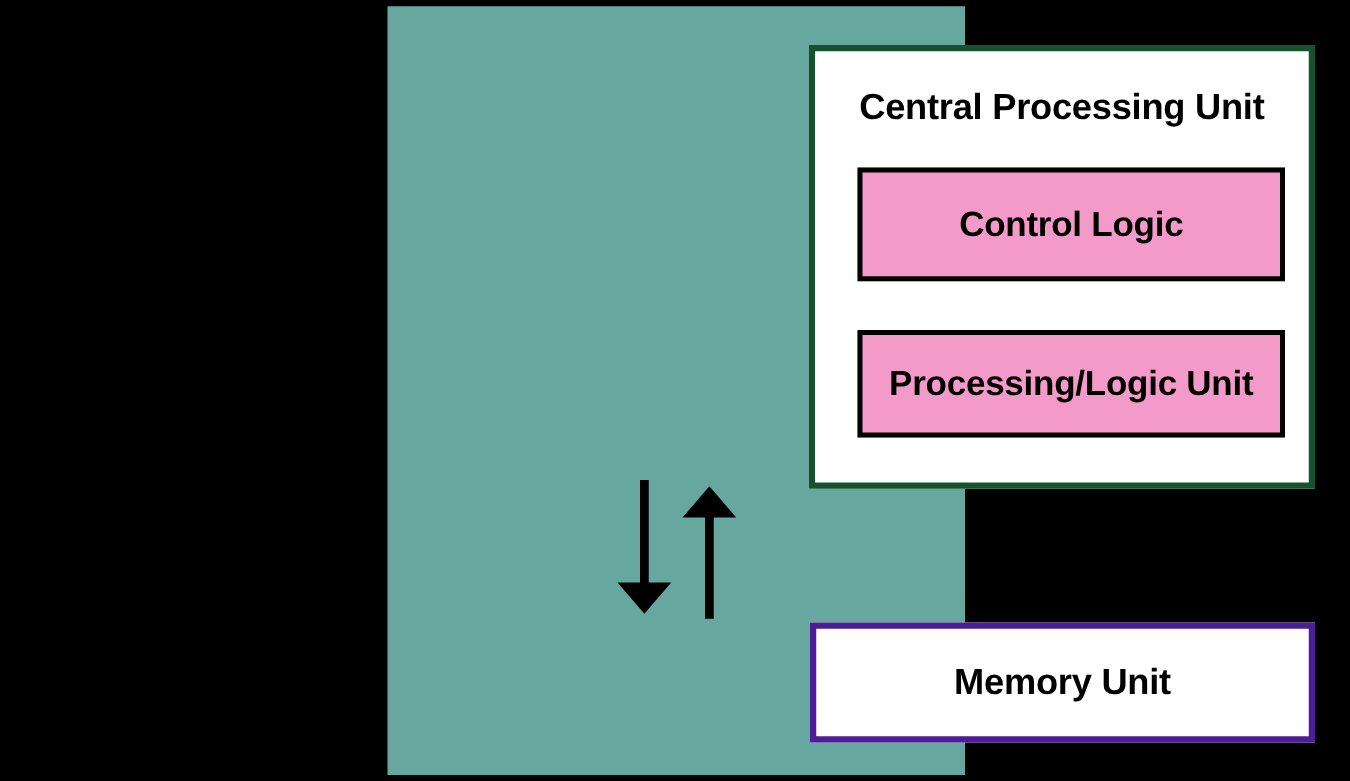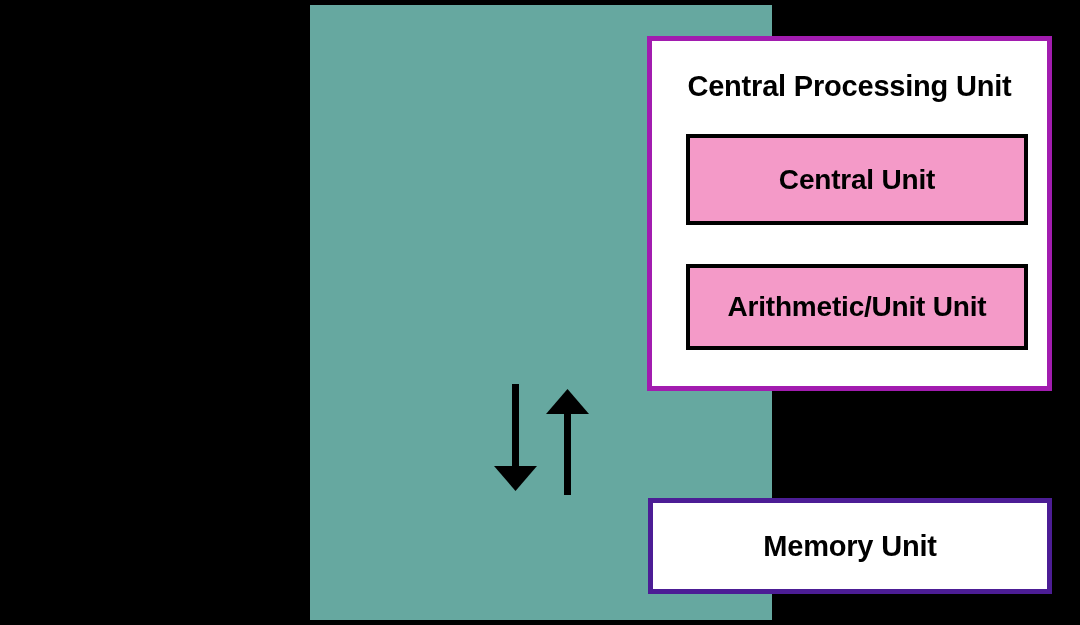--- a/index.html
+++ b/index.html
@@ -33,21 +33,21 @@
   }
 
   
   #cpu-box {
     position: absolute;
     left: 337px;
     top: 31px;
     width: 405px;
     height: 355px;
     background: #ffffff;
-    border: 5px solid #a21caf;
+    border: 5px solid #14532d;
     box-sizing: border-box;
   }
 
   #cpu-title {
     position: absolute;
     left: 0;
     top: 31px;
     width: 100%;
     text-align: center;
     font-size: 29px;
@@ -128,25 +128,25 @@
 <body>
 
 <div id="canvas">
 
   <div id="system-container">
 
     <div id="cpu-box">
       <div id="cpu-title">Central Processing Unit</div>
 
       <div id="control-unit-box" class="unit-box">
-        <span class="unit-label">Central Unit</span>
+        <span class="unit-label">Control Logic</span>
       </div>
 
       <div id="alu-box" class="unit-box">
-        <span class="unit-label">Arithmetic/Unit Unit</span>
+        <span class="unit-label">Processing/Logic Unit</span>
       </div>
     </div>
 
     <div id="memory-box">
       <span id="memory-label">Memory Unit</span>
     </div>
 
   </div>
 
   <svg id="arrow-layer" viewBox="0 0 1080 625" width="1080" height="625">

